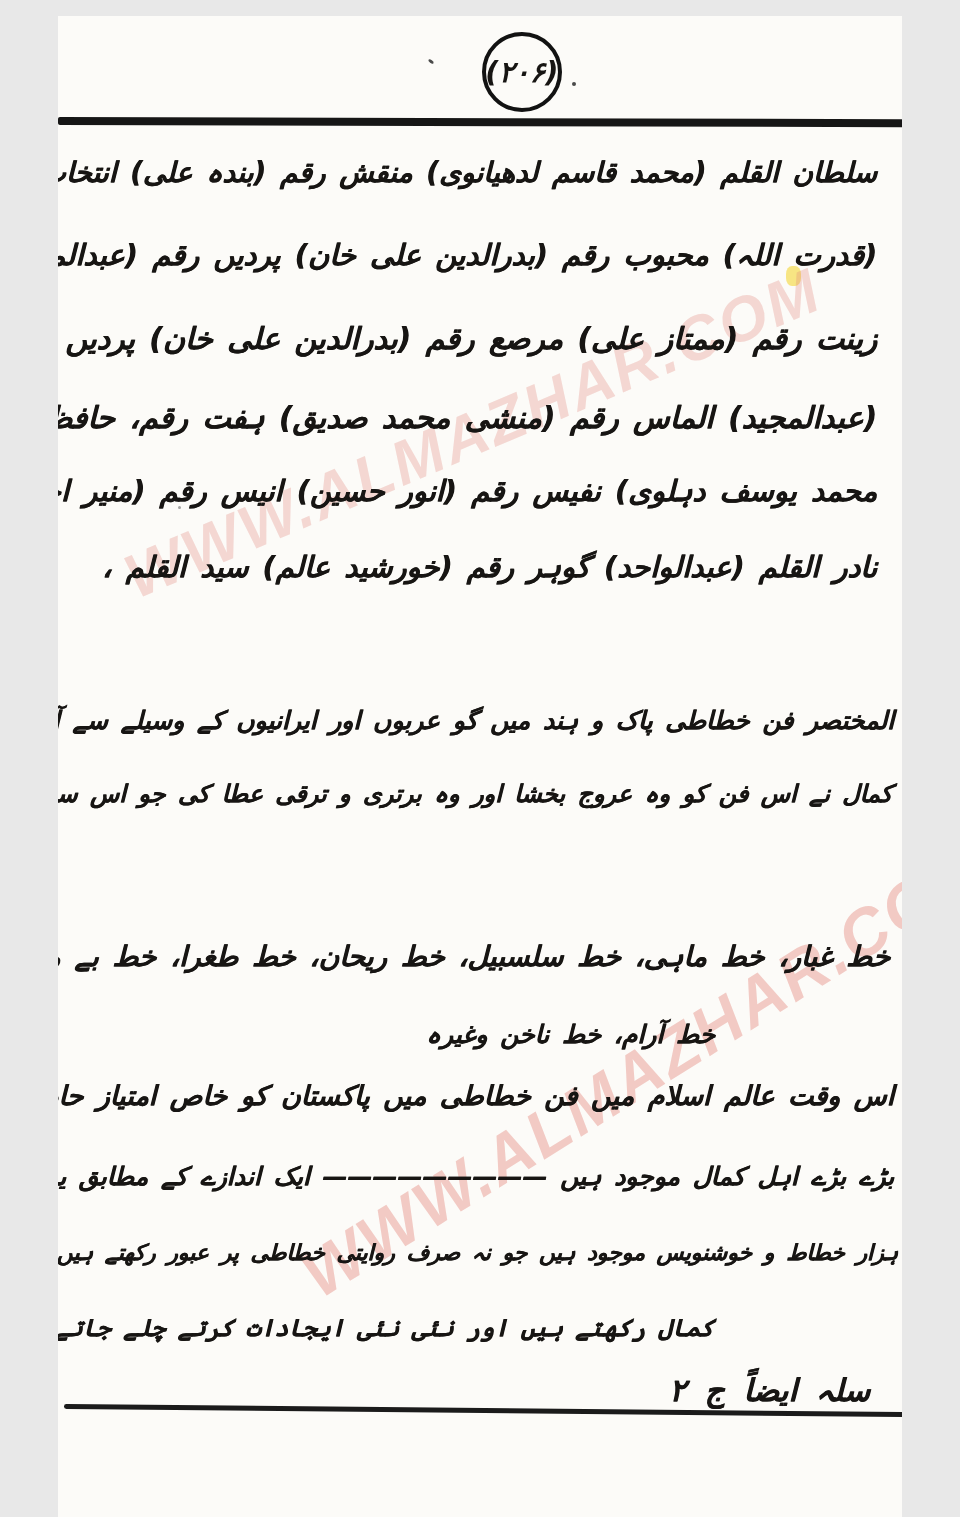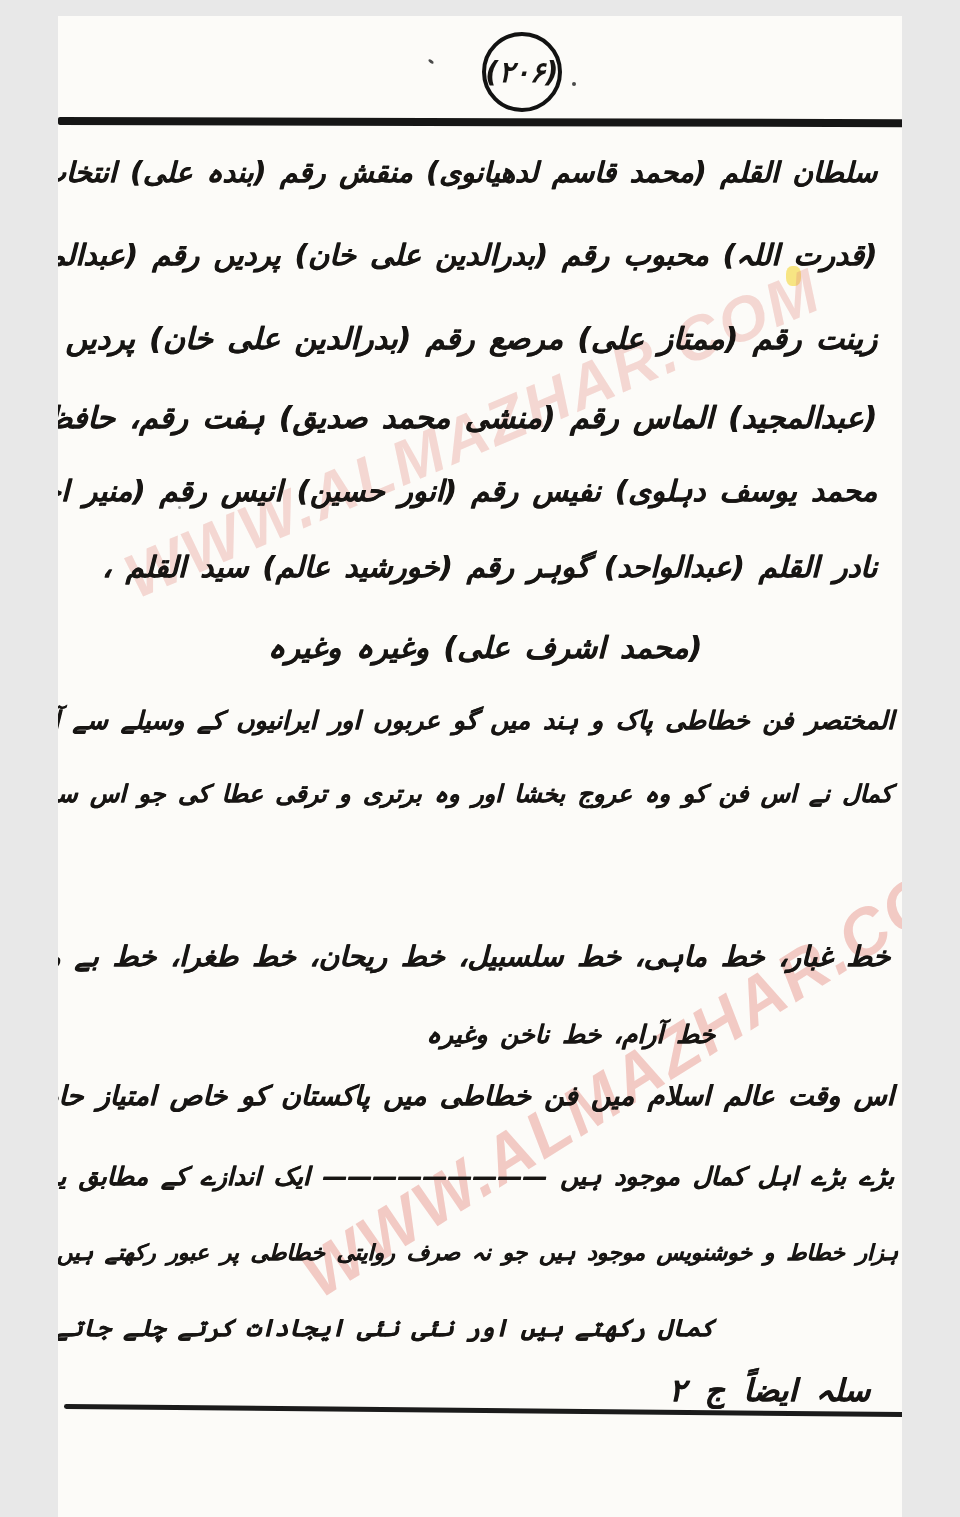--- a/index.html
+++ b/index.html
@@ -107,21 +107,20 @@
 
   <div class="wm wm1">WWW.ALMAZHAR.COM</div>
   <div class="wm wm2">WWW.ALMAZHAR.COM</div>
 
   <div class="tl l1">سلطان القلم (محمد قاسم لدھیانوی) منقش رقم (بندہ علی) انتخاب ، رقم</div>
   <div class="tl l2">(قدرت اللہ) محبوب رقم (بدرالدین علی خان) پردیں رقم (عبدالمجید)</div>
   <div class="tl l3">زینت رقم (ممتاز علی) مرصع رقم (بدرالدین علی خان) پردیں رقم</div>
   <div class="tl l4">(عبدالمجید) الماس رقم (منشی محمد صدیق) ہفت رقم، حافظ</div>
   <div class="tl l5">محمد یوسف دہلوی) نفیس رقم (انور حسین) انیس رقم (منیر احمد)</div>
   <div class="tl l6">نادر القلم (عبدالواحد) گوہر رقم (خورشید عالم) سید القلم ،</div>
-  <div class="tl l7">(محمد اشرف علی)      وغیرہ وغیرہ</div>
   <div class="tl l8">المختصر فن خطاطی پاک و ہند میں گو عربوں اور ایرانیوں کے وسیلے سے آیا مگر اس خطے کے اہل</div>
   <div class="tl l9">کمال نے اس فن کو وہ عروج بخشا اور وہ برتری و ترقی عطا کی جو اس سے پہلے نہ دیکھی گئی ——</div>
   <div class="tl l11">خط غبار، خط ماہی، خط سلسبیل، خط ریحان، خط طغرا، خط بے مثال،</div>
   <div class="tl l12">خط آرام، خط ناخن وغیرہ</div>
   <div class="tl l13">اس وقت عالم اسلام میں فن خطاطی میں پاکستان کو خاص امتیاز حاصل ہے اور یہاں</div>
   <div class="tl l14">بڑے بڑے اہل کمال موجود ہیں ————————— ایک اندازے کے مطابق یہاں پندرہ</div>
   <div class="tl l15">ہزار خطاط و خوشنویس موجود ہیں جو نہ صرف روایتی خطاطی پر عبور رکھتے ہیں بلکہ جدید خطاطی میں بھی</div>
   <div class="tl l16">کمال رکھتے ہیں اور نئی نئی ایجادات کرتے چلے جاتے ہیں —————</div>
 
   <div class="rule-bottom"></div>

